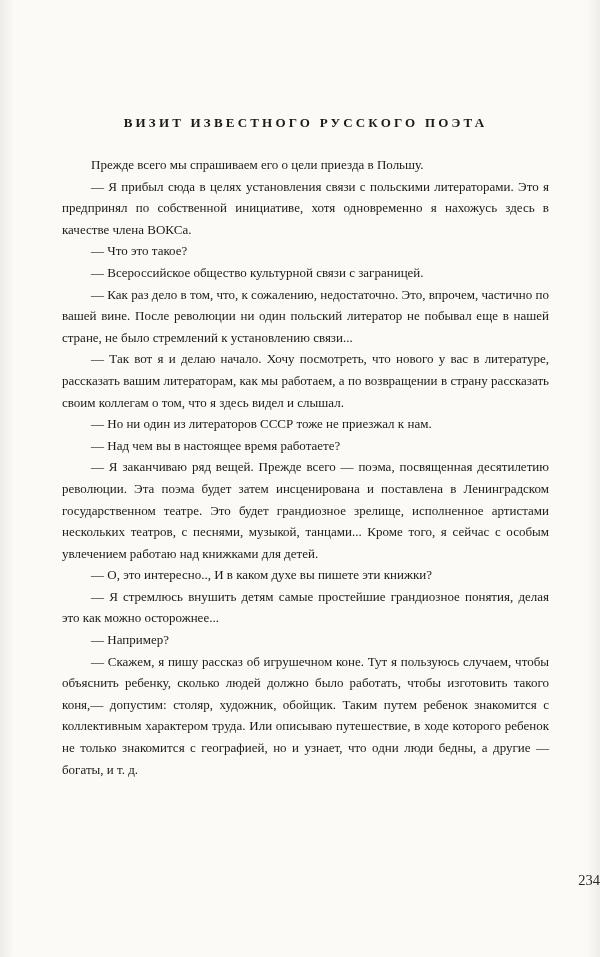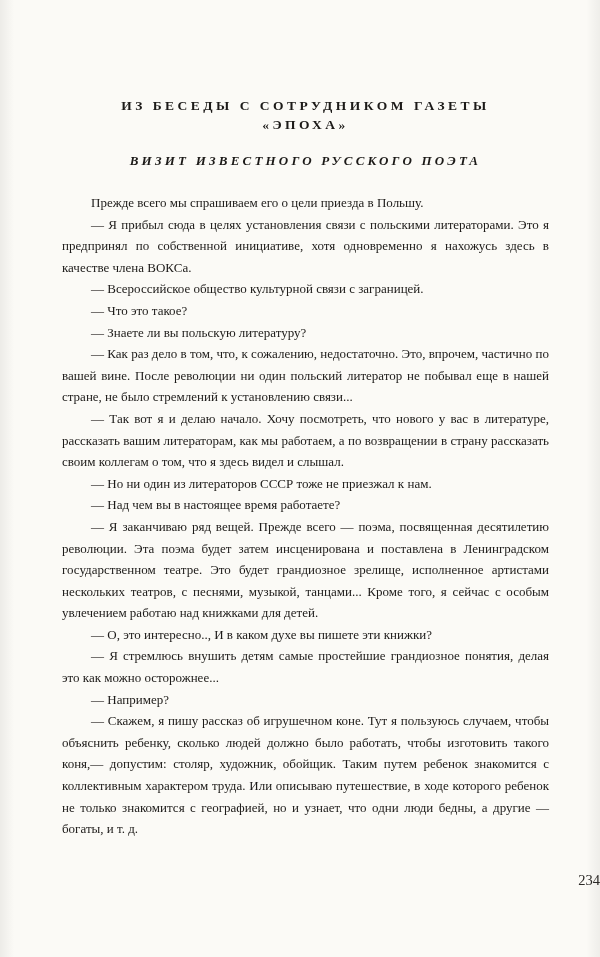--- a/index.html
+++ b/index.html
@@ -35,21 +35,20 @@
     line-height: 19px;
     margin: 0 0 2px 0;
   }
   .subtitle {
     text-align: center;
     font-weight: bold;
     font-size: 13px;
     letter-spacing: 3.2px;
     line-height: 18px;
     margin: 18px 0 12px 0;
-    font-style: italic;
   }
   .body-text {
     margin-top: 22px;
     font-size: 13px;
     line-height: 21.6px;
     text-align: justify;
   }
   .body-text p {
     margin: 0;
     text-indent: 29px;
@@ -63,33 +62,28 @@
     font-size: 14.5px;
     color: #2a2825;
   }
 </style>
 </head>
 <body>
 
 <div class="page">
   <div class="content">
 
-    <div class="title">
-      <div>ИЗ БЕСЕДЫ С СОТРУДНИКОМ ГАЗЕТЫ</div>
-      <div>«ЭПОХА»</div>
-    </div>
 
     <div class="subtitle">ВИЗИТ ИЗВЕСТНОГО РУССКОГО ПОЭТА</div>
 
     <div class="body-text">
       <p>Прежде всего мы спрашиваем его о цели приезда в Польшу.</p>
       <p>— Я прибыл сюда в целях установления связи с польскими литераторами. Это я предпринял по собственной инициативе, хотя одновременно я нахожусь здесь в качестве члена ВОКСа.</p>
+      <p>— Что это такое?</p>
       <p>— Всероссийское общество культурной связи с заграницей.</p>
-      <p>— Что это такое?</p>
-      <p>— Знаете ли вы польскую литературу?</p>
       <p>— Как раз дело в том, что, к сожалению, недостаточно. Это, впрочем, частично по вашей вине. После революции ни один польский литератор не побывал еще в нашей стране, не было стремлений к установлению связи...</p>
       <p>— Так вот я и делаю начало. Хочу посмотреть, что нового у вас в литературе, рассказать вашим литераторам, как мы работаем, а по возвращении в страну рассказать своим коллегам о том, что я здесь видел и слышал.</p>
       <p>— Но ни один из литераторов СССР тоже не приезжал к нам.</p>
       <p>— Над чем вы в настоящее время работаете?</p>
       <p>— Я заканчиваю ряд вещей. Прежде всего — поэма, посвященная десятилетию революции. Эта поэма будет затем инсценирована и поставлена в Ленинградском государственном театре. Это будет грандиозное зрелище, исполненное артистами нескольких театров, с песнями, музыкой, танцами... Кроме того, я сейчас с особым увлечением работаю над книжками для детей.</p>
       <p>— О, это интересно.., И в каком духе вы пишете эти книжки?</p>
       <p>— Я стремлюсь внушить детям самые простейшие грандиозное понятия, делая это как можно осторожнее...</p>
       <p>— Например?</p>
       <p>— Скажем, я пишу рассказ об игрушечном коне. Тут я пользуюсь случаем, чтобы объяснить ребенку, сколько людей должно было работать, чтобы изготовить такого коня,— допустим: столяр, художник, обойщик. Таким путем ребенок знакомится с коллективным характером труда. Или описываю путешествие, в ходе которого ребенок не только знакомится с географией, но и узнает, что одни люди бедны, а другие — богаты, и т. д.</p>
     </div>

